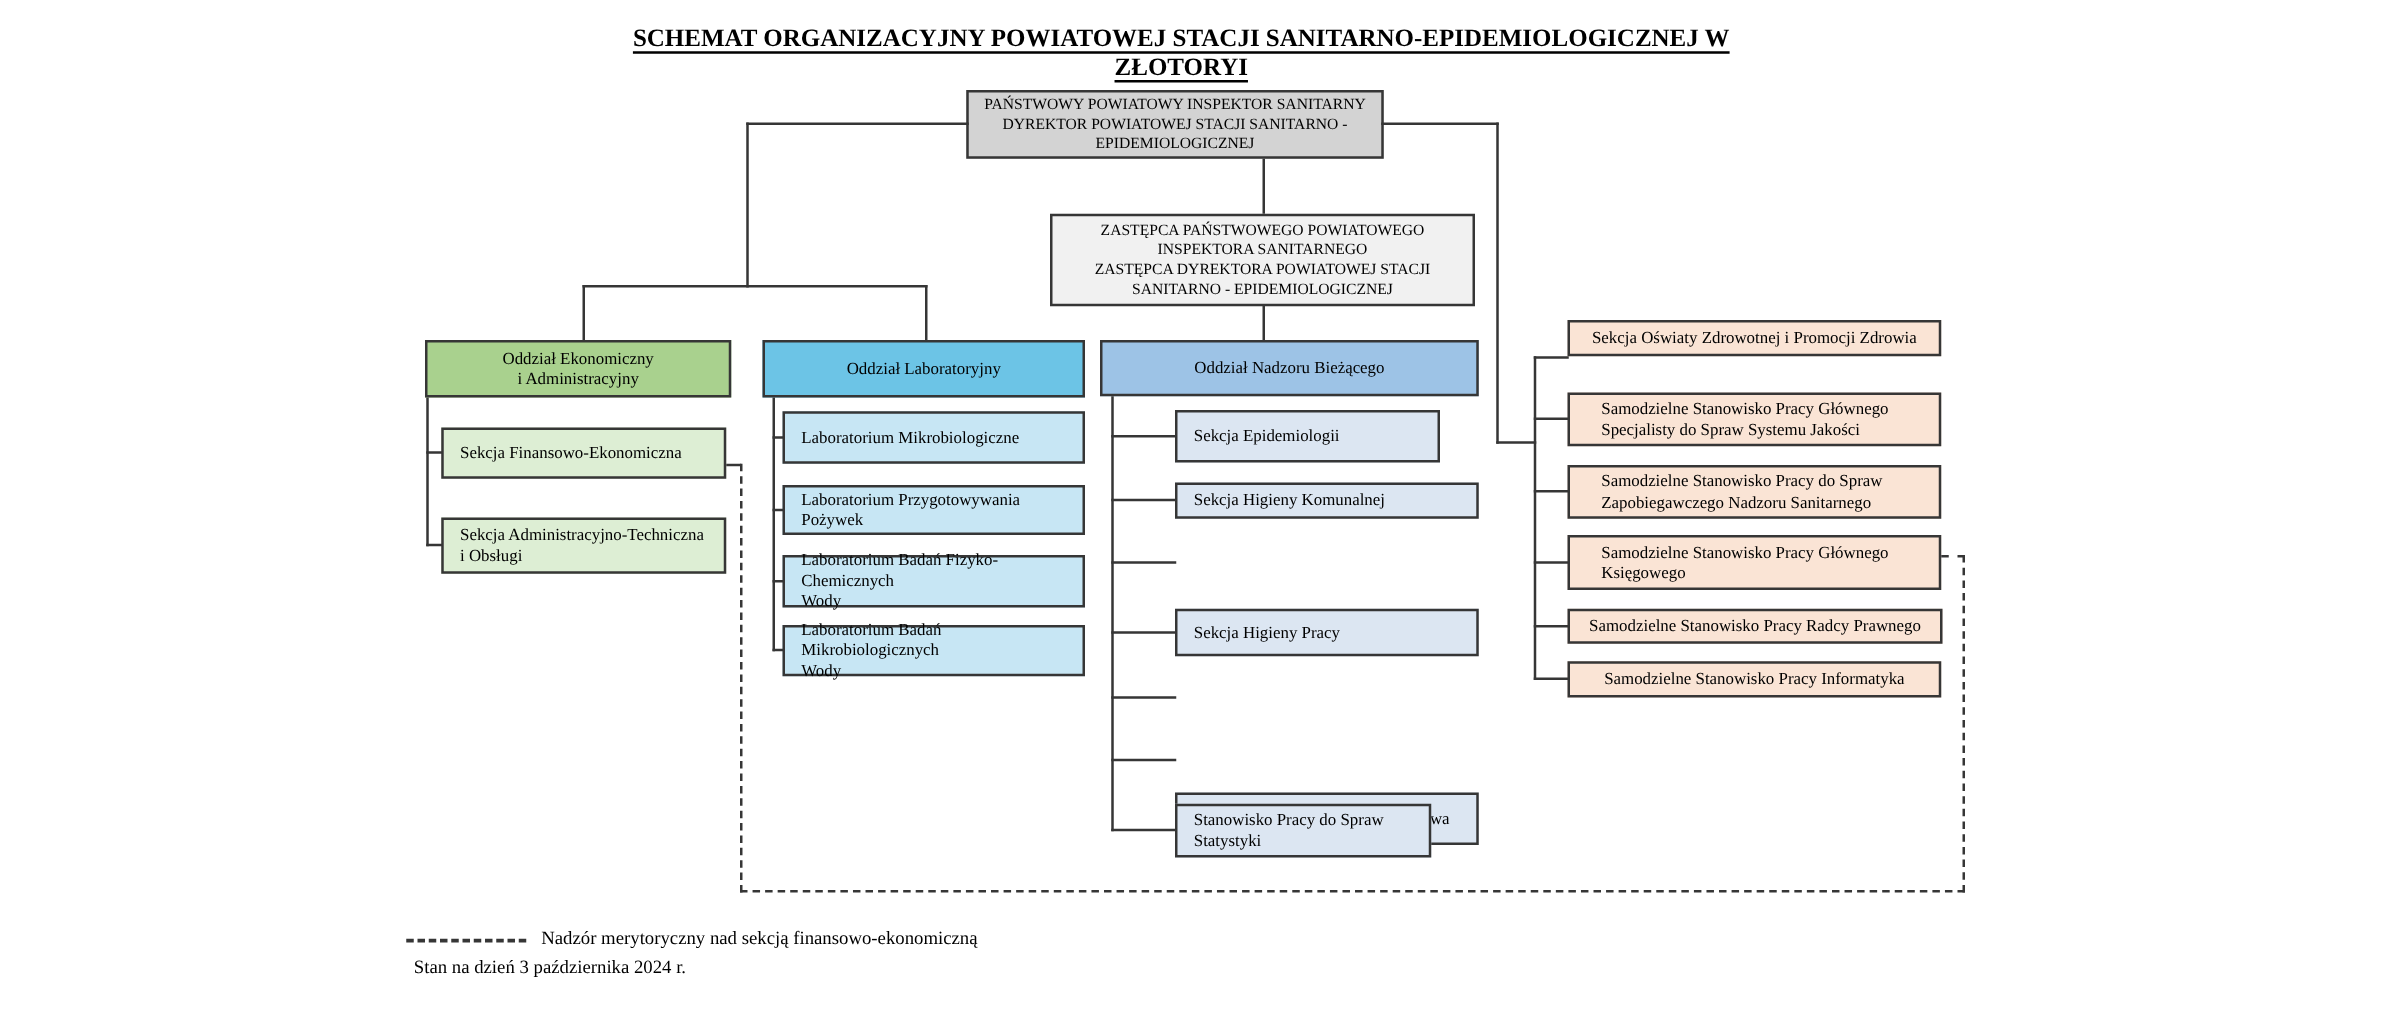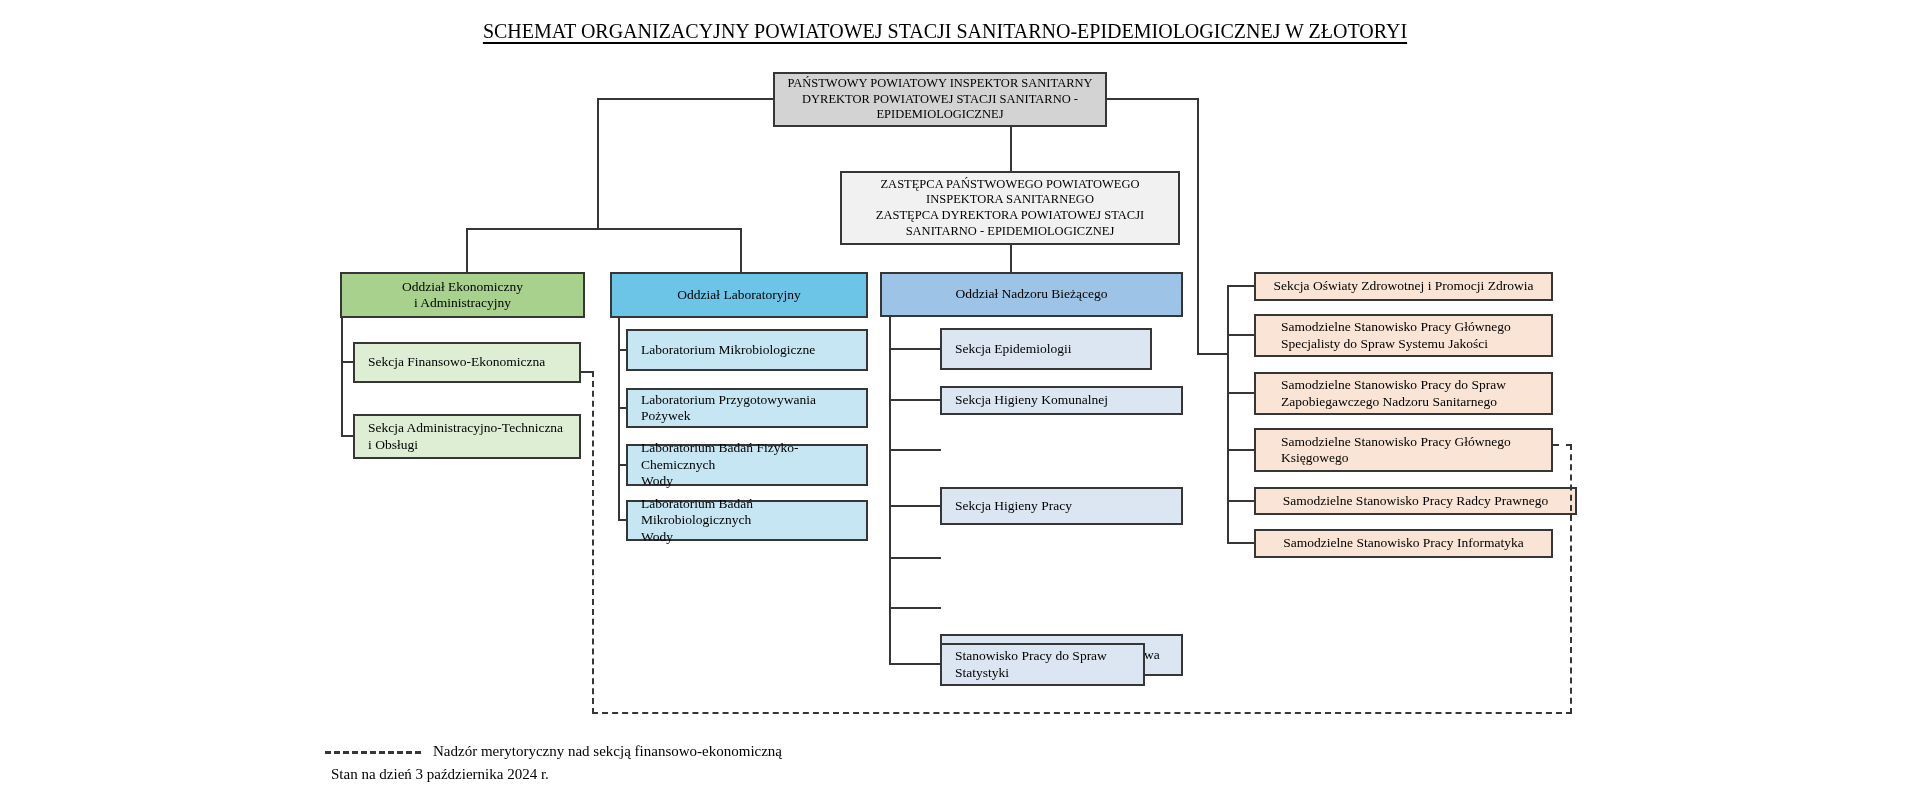--- a/index.html
+++ b/index.html
@@ -2,21 +2,21 @@
 <html lang="pl" style="--line: #363636; --director-fill: #d3d3d3; --deputy-fill: #f1f1f1; --economic-header-fill: #a9d18e; --economic-section-fill: #ddeed4; --laboratory-header-fill: #6cc4e6; --laboratory-section-fill: #c7e6f4; --supervision-header-fill: #9dc3e6; --supervision-section-fill: #dce6f2; --standalone-fill: #fae4d5;"><head>
 <meta charset="utf-8">
 <style>
   html,body{margin:0;padding:0;background:#ffffff;}
   .canvas{
     position:relative;width:1920px;height:810px;background:#ffffff;overflow:hidden;
     font-family:"Liberation Serif","DejaVu Serif",serif;color:#000;
   }
   .page-title{
     position:absolute;left:470px;top:20px;width:950px;text-align:center;
-    font-size:20px;font-weight:normal;
+    font-size:20px;font-weight:bold;
     text-decoration:underline;text-decoration-thickness:2px;text-underline-offset:4px;
   }
   .box{
     position:absolute;box-sizing:border-box;border:2px solid var(--line);
     display:flex;align-items:center;white-space:pre-line;
     font-size:13.5px;line-height:1.22;
   }
   .center{justify-content:center;text-align:center;padding:2px 6px;}
   .leftal{justify-content:flex-start;text-align:left;padding:2px 8px 2px 13px;}
   .pad25{padding-left:25px;}
@@ -66,28 +66,28 @@
   <div class="box leftal lab-s" style="left:626px;top:500px;width:242px;height:41px;">Laboratorium Badań Mikrobiologicznych
 Wody</div>
 
   <div class="box center sup-h" style="left:880px;top:272px;width:303px;height:45px;">Oddział Nadzoru Bieżącego</div>
   <div class="box leftal sup-s" style="left:940px;top:328px;width:212px;height:42px;">Sekcja Epidemiologii</div>
   <div class="box leftal sup-s" style="left:940px;top:386px;width:243px;height:29px;">Sekcja Higieny Komunalnej</div>
   <div class="box leftal sup-s" style="left:940px;top:487px;width:243px;height:38px;">Sekcja Higieny Pracy</div>
   <div class="box leftal sup-s" style="left:940px;top:587px;width:243px;height:42px;margin-top:47px;">Sekcja Poboru Próbek i Orzecznictwa</div>
   <div class="box leftal sup-s" style="left:940px;top:643px;width:205px;height:43px;">Stanowisko Pracy do Spraw Statystyki</div>
 
-  <div class="box center peach" style="left:1254px;top:272px;width:299px;height:29px;">Sekcja Oświaty Zdrowotnej i Promocji Zdrowia</div>
+  <div class="box center peach" style="left:1254px;top:256px;width:299px;height:29px;">Sekcja Oświaty Zdrowotnej i Promocji Zdrowia</div>
   <div class="box leftal pad25 peach" style="left:1254px;top:314px;width:299px;height:43px;">Samodzielne Stanowisko Pracy Głównego
 Specjalisty do Spraw Systemu Jakości</div>
   <div class="box leftal pad25 peach" style="left:1254px;top:372px;width:299px;height:43px;">Samodzielne Stanowisko Pracy do Spraw
 Zapobiegawczego Nadzoru Sanitarnego</div>
   <div class="box leftal pad25 peach" style="left:1254px;top:428px;width:299px;height:44px;">Samodzielne Stanowisko Pracy Głównego
 Księgowego</div>
-  <div class="box center peach" style="left:1254px;top:487px;width:323px;height:28px;">Samodzielne Stanowisko Pracy Radcy Prawnego</div>
+  <div class="box center peach" style="left:1254px;top:487px;width:300px;height:28px;">Samodzielne Stanowisko Pracy Radcy Prawnego</div>
   <div class="box center peach" style="left:1254px;top:529px;width:299px;height:29px;">Samodzielne Stanowisko Pracy Informatyka</div>
 
   <div class="h" style="top:98px;left:597px;width:178px;"></div>
   <div class="v" style="top:98px;left:597px;height:132px;"></div>
   <div class="h" style="top:228px;left:466px;width:276px;"></div>
   <div class="v" style="top:228px;left:466px;height:44px;"></div>
   <div class="v" style="top:228px;left:740px;height:44px;"></div>
 
   <div class="v" style="top:127px;left:1010px;height:44px;"></div>
   <div class="v" style="top:244px;left:1010px;height:28px;"></div>

